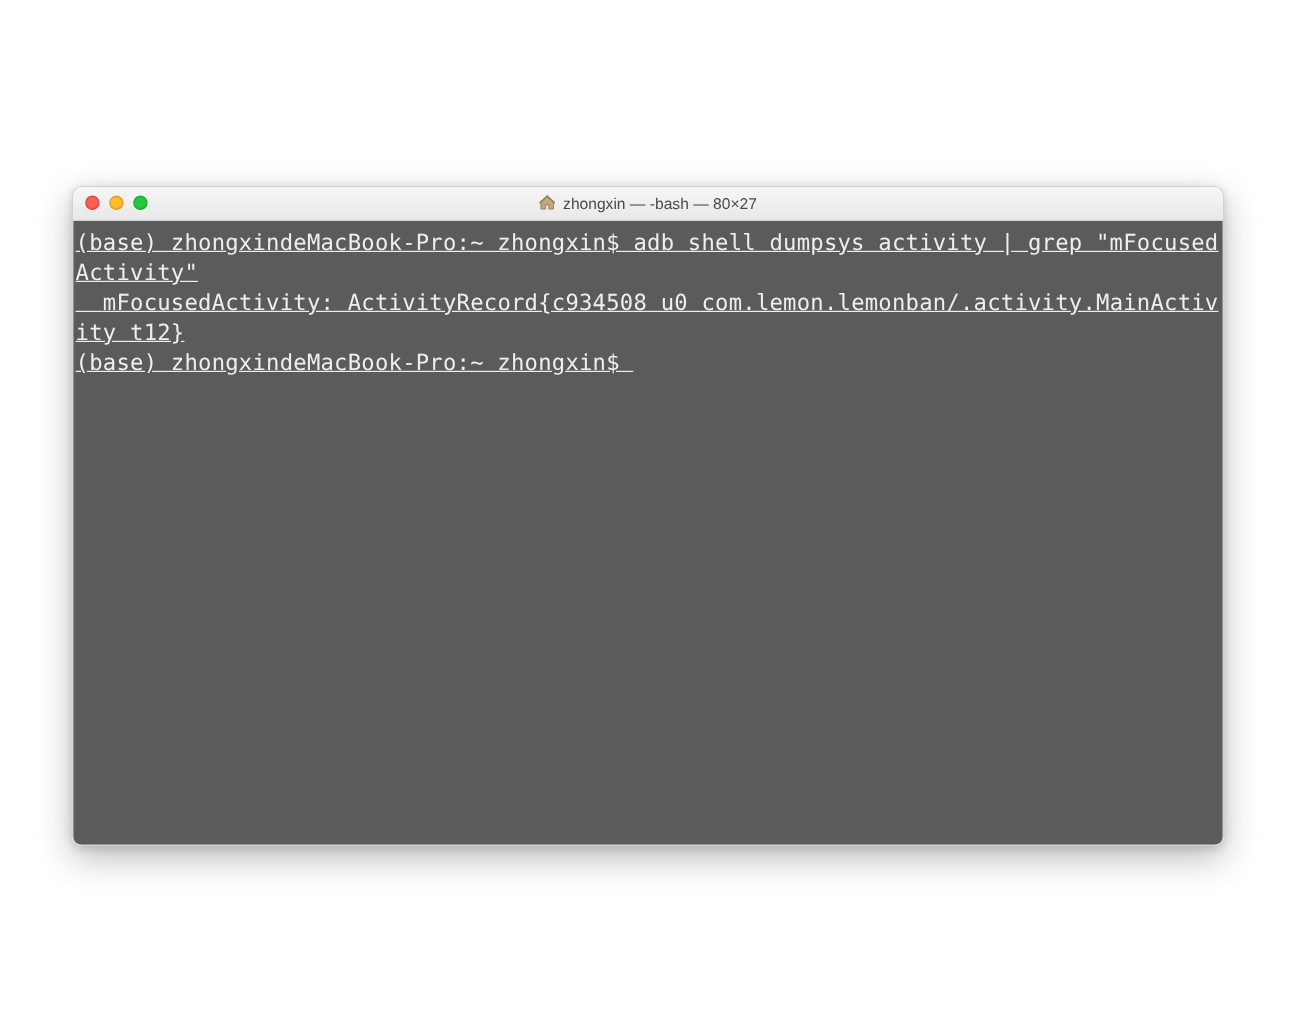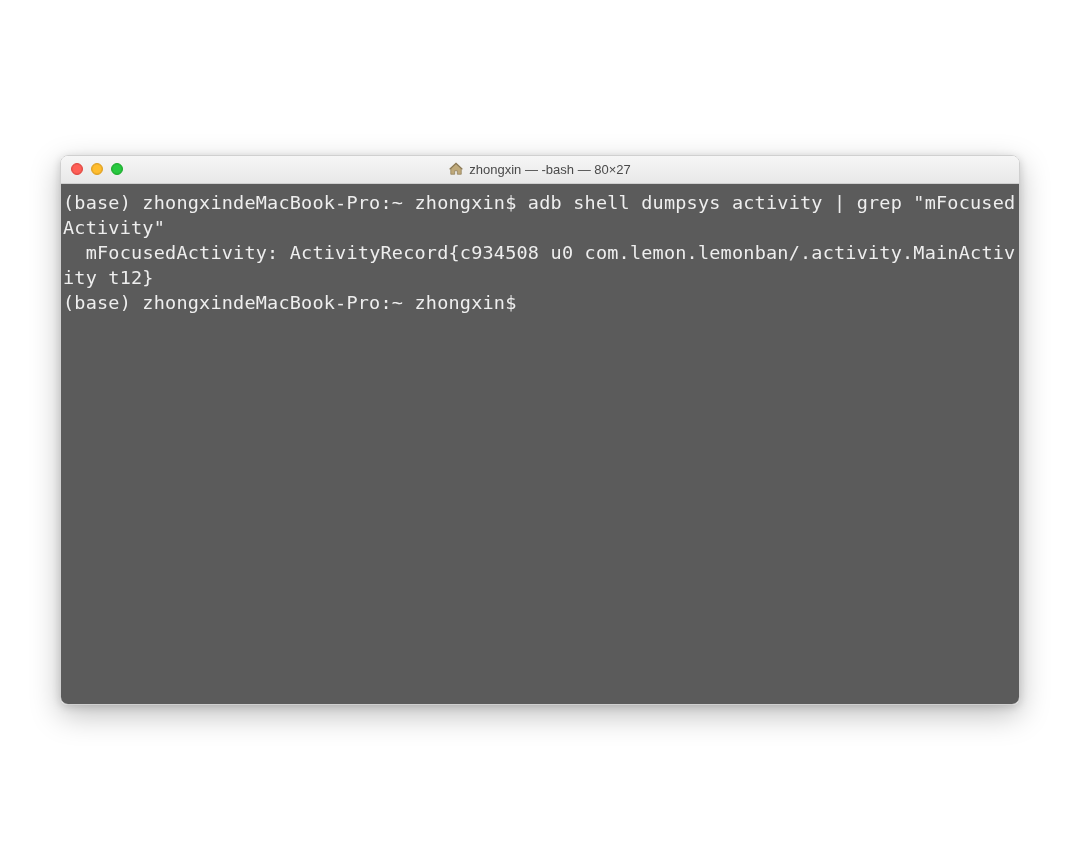--- a/index.html
+++ b/index.html
@@ -80,20 +80,21 @@
       overflow: hidden;
     }
     .terminal-content {
       font-family: "Menlo", "Monaco", "Consolas", monospace;
       font-size: 18.5px;
       line-height: 1.36;
       color: #eeeeee;
       white-space: pre-wrap;
       word-break: break-all;
       letter-spacing: 0.2px;
+      text-decoration: underline;
     }
   </style>
 </head>
 <body>
 
 <div class="terminal-window">
   <div class="titlebar">
     <div class="traffic-lights">
       <div class="tl close"></div>
       <div class="tl min"></div>

